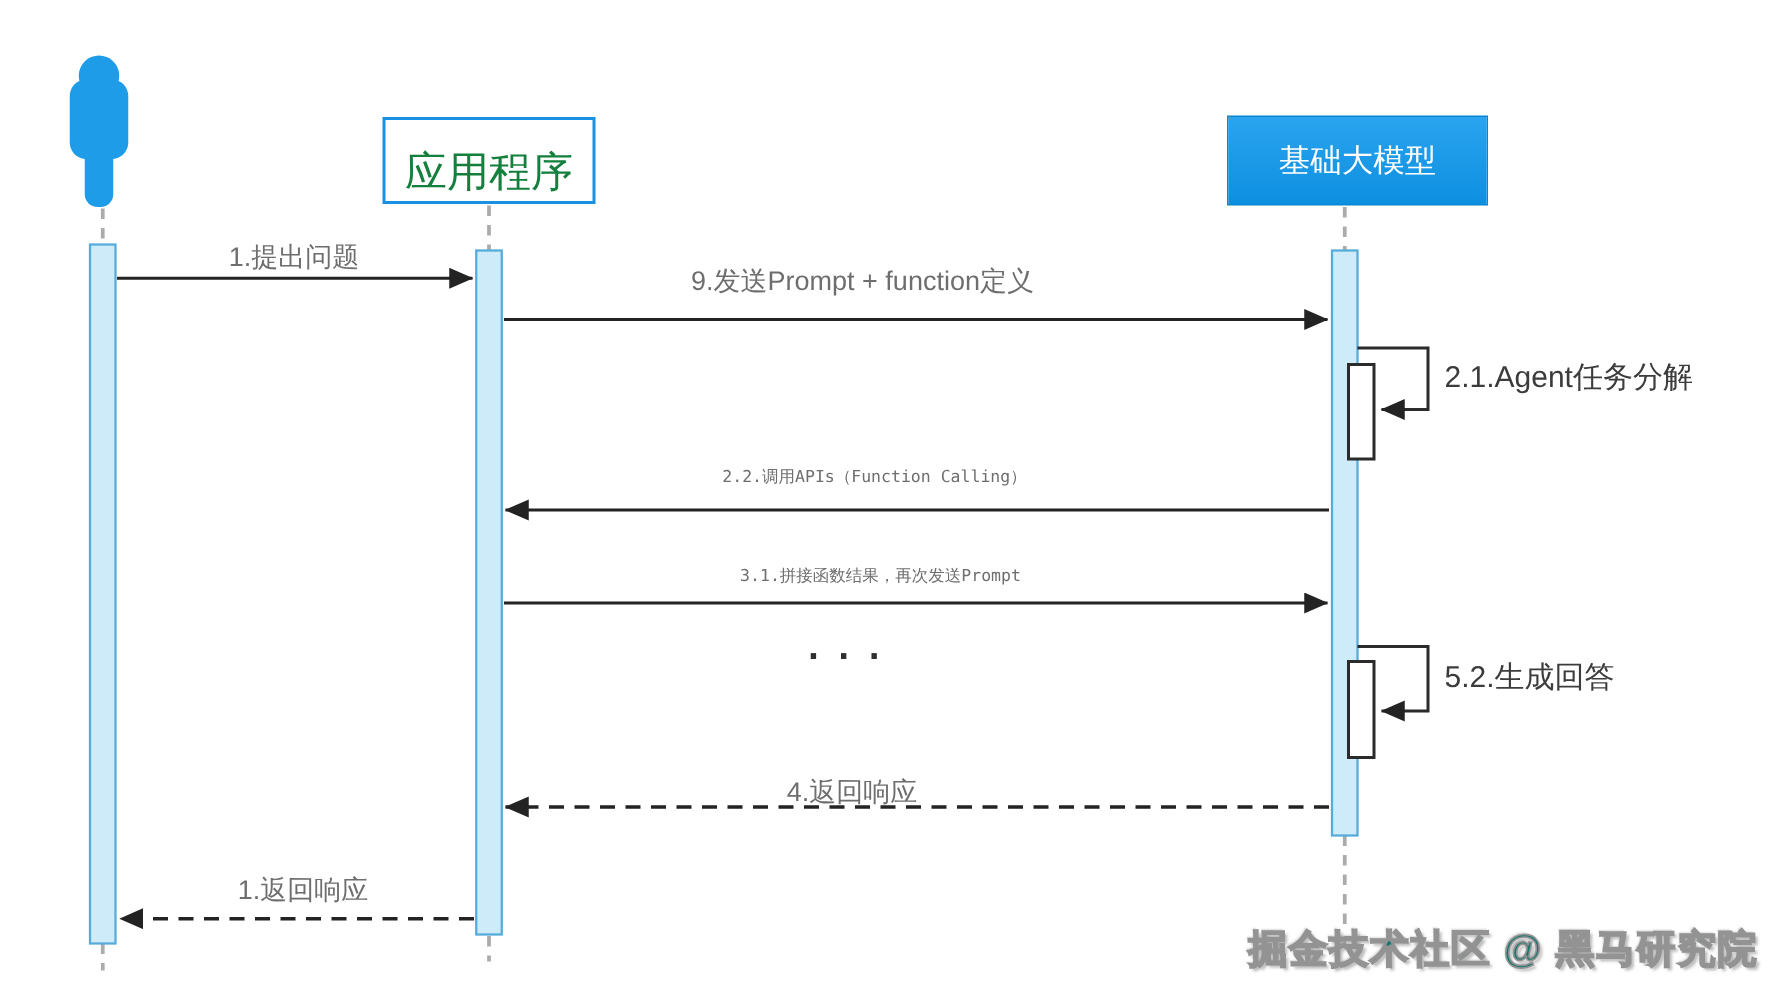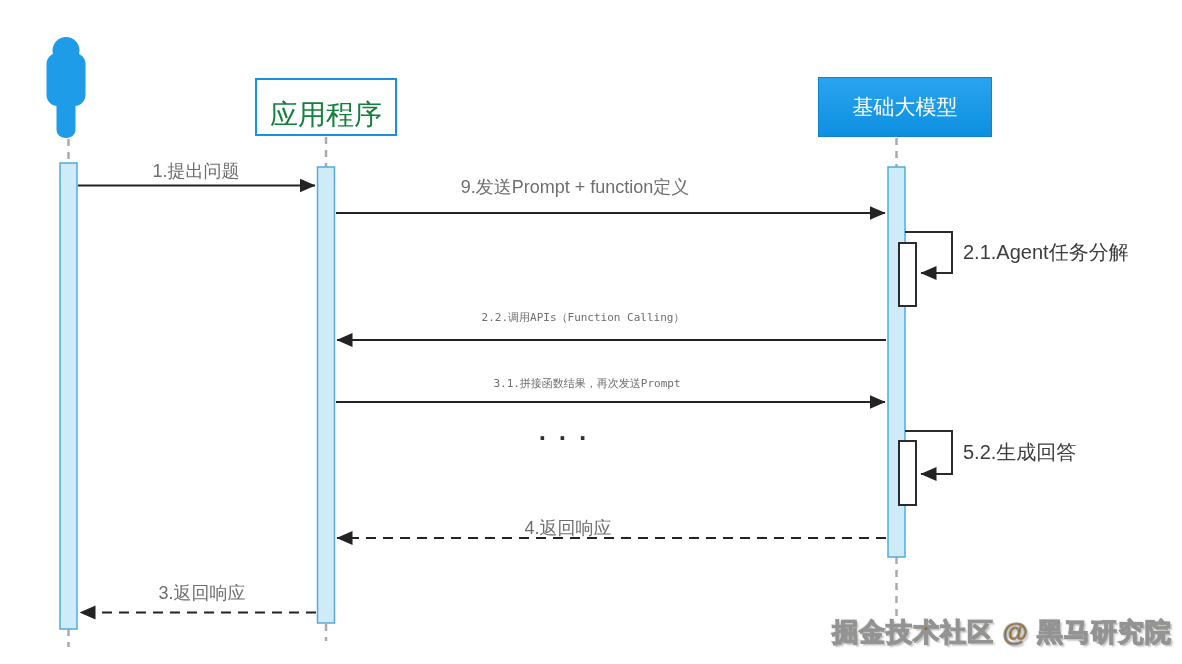--- a/index.html
+++ b/index.html
@@ -51,21 +51,21 @@
     color:#ffffff;
     font-size:21px;
   }
   .person{position:absolute;left:44px;top:36px;}
   .watermark{
     position:absolute;
     right:10px;top:615px;
     font-size:26px;
     font-weight:bold;
     letter-spacing:1px;
-    color:#a16207;
+    color:#0f766e;
     -webkit-text-stroke:1.1px #939393;
     text-shadow:2px 2px 2px rgba(125,125,125,0.55), -1px -1px 1px rgba(190,190,190,0.5);
     white-space:nowrap;
   }
 </style>
 </head>
 <body>
 
 <div class="canvas">
 
@@ -115,17 +115,17 @@
   </div>
 
   <div class="label centered" style="left:196px;top:160px;">1.提出问题</div>
   <div class="label centered" style="left:575px;top:176px;">9.发送Prompt + function定义</div>
   <div class="label dark" style="left:963px;top:241px;">2.1.Agent任务分解</div>
   <div class="label centered mono" style="left:583px;top:307px;">2.2.调用APIs（Function Calling）</div>
   <div class="label centered mono" style="left:587px;top:373px;">3.1.拼接函数结果，再次发送Prompt</div>
   <div class="dots" style="left:566px;top:420px;">...</div>
   <div class="label dark" style="left:963px;top:441px;">5.2.生成回答</div>
   <div class="label centered" style="left:568px;top:505px;margin-top:12px;">4.返回响应</div>
-  <div class="label centered" style="left:202px;top:582px;">3.返回响应</div>
+  <div class="label centered" style="left:202px;top:582px;">1.返回响应</div>
 
   <div class="watermark">掘金技术社区 @ 黑马研究院</div>
 
 </div>
 
 </body></html>

